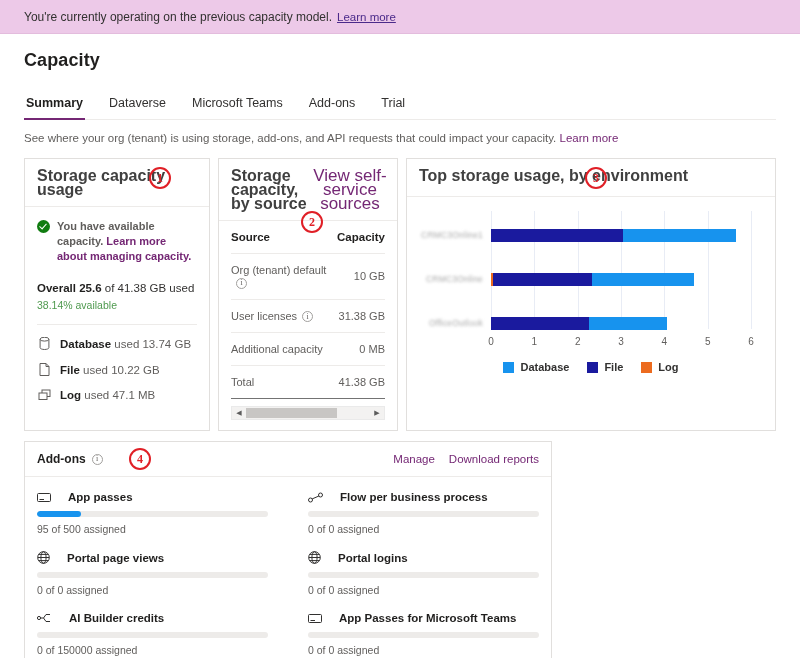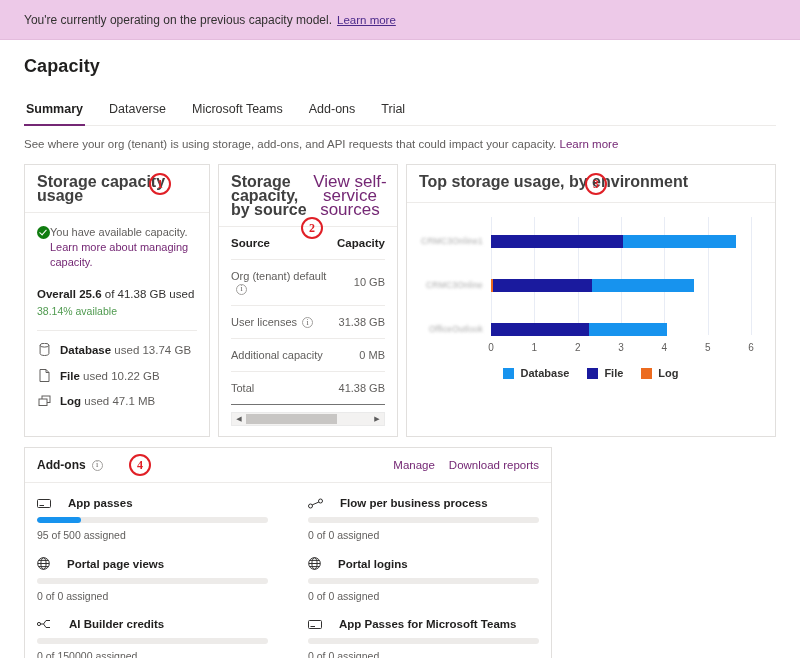--- a/index.html
+++ b/index.html
@@ -8,21 +8,21 @@
     width:800px; height:658px;
     background:#ffffff;
     font-family:"Liberation Sans", sans-serif;
     font-size:12px;
     color:#323130;
     overflow:hidden;
   }
 
   
   .banner {
-    height:40px;
+    height:34px;
     background:#edc9e8;
     display:flex;
     align-items:center;
     padding:0 14px 0 24px;
     border-bottom:1px solid #e3bcdd;
   }
   .banner-link {
     font-size:11.5px; color:#4b2a8a; text-decoration:underline;
     margin-left:5px; cursor:pointer;
   }
@@ -103,21 +103,21 @@
     width:22px; height:22px; border-radius:50%;
     border:2px solid #e01f26;
     color:#e01f26; font-size:12px; font-weight:700;
     display:flex; align-items:center; justify-content:center;
     background:transparent; z-index:5;
     font-family:"Liberation Serif", serif;
   }
 
   
   .card1 { width:186px; }
-  .status-row { display:flex; gap:0; align-items:flex-start; }
+  .status-row { display:flex; gap:7px; align-items:flex-start;font-weight:bold; }
   .check-icon {
     width:13px; height:13px; border-radius:50%;
     background:#107c10; flex:0 0 13px; margin-top:1px;
     position:relative;
   }
   .check-icon::after {
     content:""; position:absolute;
     left:4px; top:2px; width:3px; height:6px;
     border:solid #ffffff; border-width:0 1.6px 1.6px 0;
     transform:rotate(42deg);

